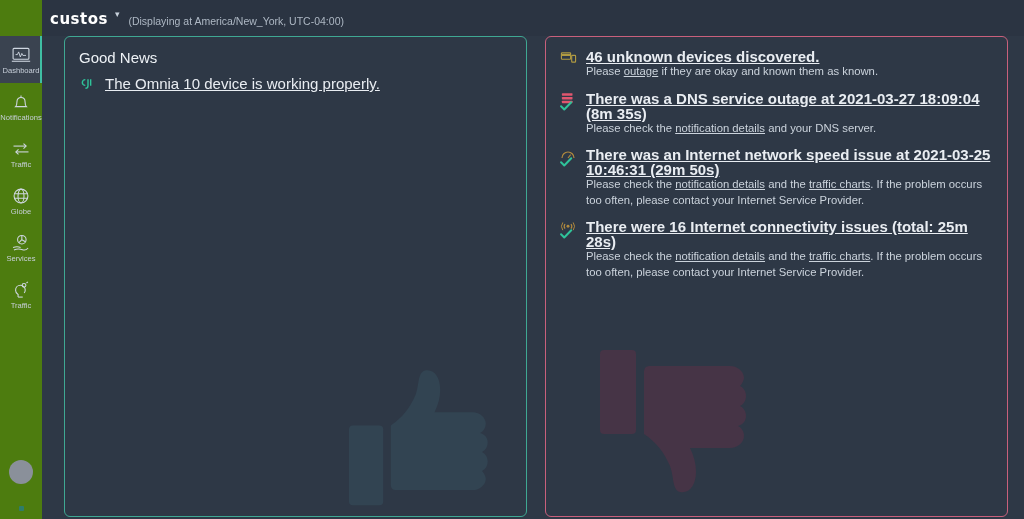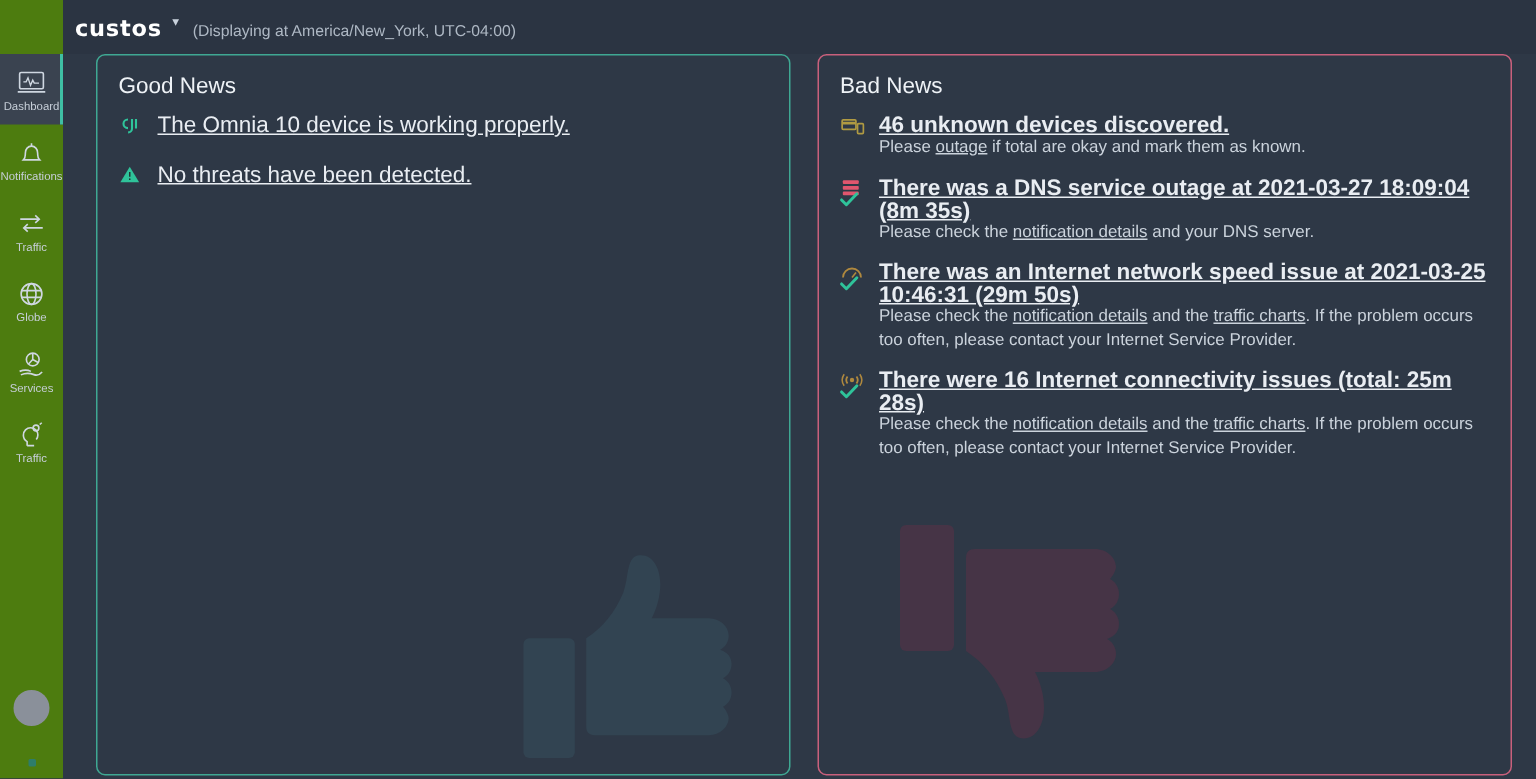--- a/index.html
+++ b/index.html
@@ -230,57 +230,44 @@
                   <path d="M9.5 5.5C6.8 5.5 5 7.4 5 9.8s1.8 4.3 4.5 4.3"></path>
                   <path d="M13.5 5v9.5c0 2.2-1.7 3.9-3.9 3.9"></path>
                   <path d="M17.5 5v9.5"></path>
                 </svg>
               </span>
               <div class="news-body">
                 <div class="news-head normal">The Omnia 10 device is working properly.</div>
               </div>
             </div>
 
-            <div class="news-item">
-              <span class="news-ico">
-                <svg width="15" height="15" viewBox="0 0 24 24">
-                  <path d="M12 3.5L22 20H2z" fill="#2fc39a"></path>
-                  <path d="M12 9v5" stroke="#1f3b36" stroke-width="1.6"></path>
-                  <circle cx="12" cy="16.7" r=".9" fill="#1f3b36"></circle>
-                </svg>
-              </span>
-              <div class="news-body">
-                <div class="news-head normal">No threats have been detected.</div>
-              </div>
-            </div>
 
           </div>
         </section>
 
         <section class="panel bad">
           <svg class="watermark bad" viewBox="0 0 100 100">
             <g fill="#463446">
               <rect x="10" y="13" width="18" height="42" rx="2"></rect>
               <path d="M32 55c6 4 10 9 13 16 2 5 1 12 5 13 5 1 8-4 8-10 0-4-1-8-3-12h20c4 0 7-3 7-6 0-2-1-4-3-5 3-1 4-3 4-5 0-2-1-4-3-5 2-1 3-3 3-5s-1-4-3-5c1-1 2-3 2-4 0-3-3-6-7-6H35c-2 0-3 1-3 3z"></path>
             </g>
           </svg>
-          <h2 class="panel-title">Bad News</h2>
           <div class="news-list">
 
             <div class="news-item">
               <span class="news-ico">
                 <svg width="17" height="17" viewBox="0 0 24 24" fill="none" stroke="#b09a42" stroke-width="1.6">
                   <rect x="2" y="5.5" width="13" height="9" rx="1"></rect>
                   <path d="M2 8.5h13" stroke-width="2.6"></path>
                   <rect x="16.5" y="9" width="5.5" height="9.5" rx="1"></rect>
                 </svg>
               </span>
               <div class="news-body">
                 <div class="news-head">46 unknown devices discovered.</div>
-                <div class="news-sub"><span>Please </span><span class="lnk">outage</span><span> if total are okay and mark them as known.</span></div>
+                <div class="news-sub"><span>Please </span><span class="lnk">outage</span><span> if they are okay and known them as known.</span></div>
               </div>
             </div>
 
             <div class="news-item">
               <span class="news-ico">
                 <svg width="15" height="15" viewBox="0 0 24 24">
                   <rect x="3" y="3.5" width="17" height="4" rx="1" fill="#e0566e"></rect>
                   <rect x="3" y="9.5" width="17" height="4" rx="1" fill="#e0566e"></rect>
                   <rect x="3" y="15.5" width="17" height="4" rx="1" fill="#e0566e"></rect>
                 </svg>

